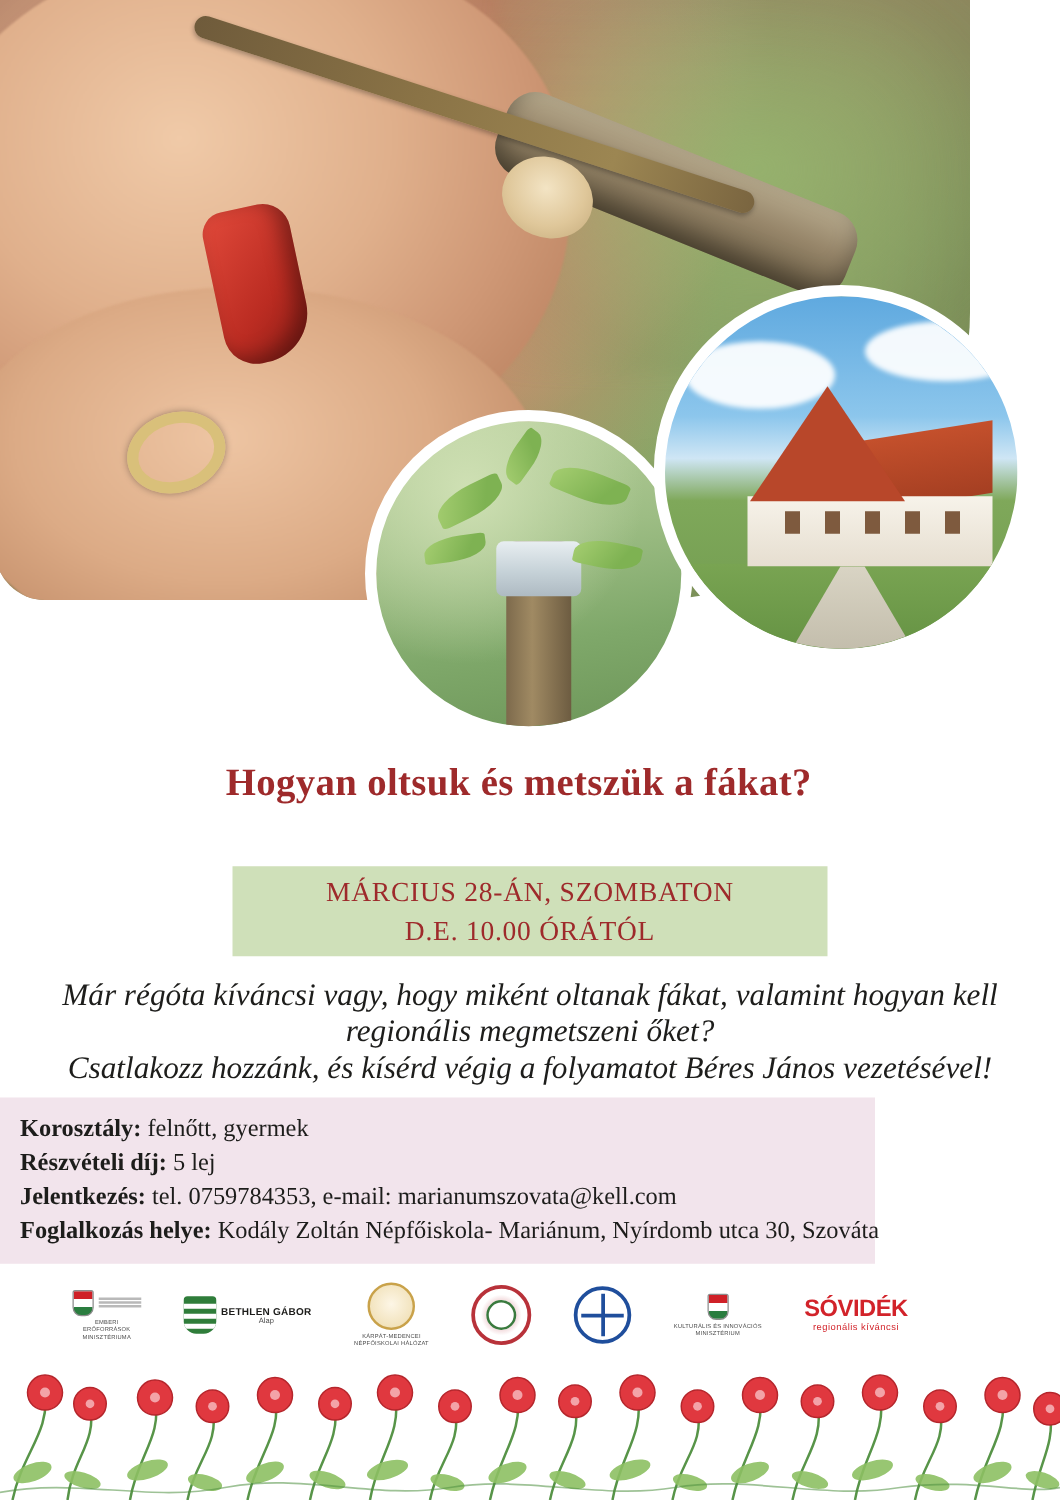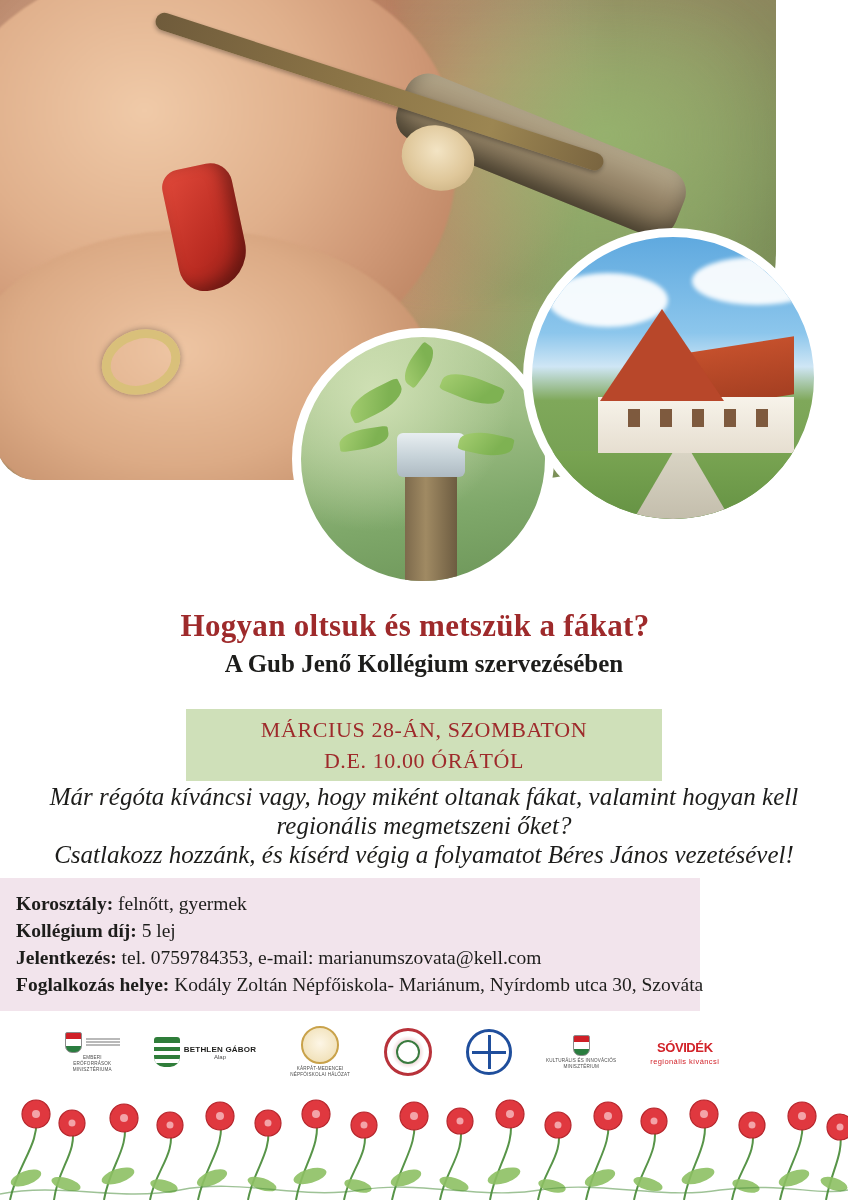--- a/index.html
+++ b/index.html
@@ -305,21 +305,20 @@
     position: absolute;
     left: 186px;
     top: 693px;
     width: 476px;
     height: 72px;
     background: #cfe0b9;
     display: flex;
     flex-direction: column;
     align-items: center;
     justify-content: center;
-    margin-top: 16px;
   }
   .date-line1 {
     font-family: "Liberation Serif", serif;
     font-size: 22px;
     color: #9e2a2b;
     letter-spacing: 0.6px;
   }
   .date-line2 {
     font-family: "Liberation Serif", serif;
     font-size: 22px;
@@ -470,21 +469,21 @@
     content: "";
     position: absolute;
     top: 50%; left: 3px;
     height: 3px; width: 34px;
     margin-top: -1.5px;
     background: #1f4e9c;
   }
   .sovidek {
     font-family: "Liberation Sans", sans-serif;
     font-weight: bold;
-    font-size: 13px;
+    font-size: 19px;
     color: #d2232a;
     letter-spacing: -0.4px;
     line-height: 19px;
   }
   .sovidek-sub {
     font-size: 7.5px;
     color: #d2232a;
     letter-spacing: 0.4px;
     text-align: center;
   }
@@ -540,39 +539,38 @@
       <div class="roof"></div>
       <div class="win" style="left:96px;"></div>
       <div class="win" style="left:128px;"></div>
       <div class="win" style="left:160px;"></div>
       <div class="win" style="left:192px;"></div>
       <div class="win" style="left:224px;"></div>
     </div>
   </div>
 
   <div class="title">Hogyan oltsuk és metszük a  fákat?</div>
-  <div class="subtitle">A Gub Jenő Kollégium szervezésében</div>
 
   <div class="date-box">
     <div class="date-line1">MÁRCIUS 28-ÁN, SZOMBATON</div>
     <div class="date-line2">D.E.  10.00 ÓRÁTÓL</div>
   </div>
 
   <div class="desc">
     <div>Már régóta kíváncsi vagy, hogy miként oltanak fákat, valamint hogyan kell</div>
     <div>regionális megmetszeni őket?</div>
     <div>Csatlakozz hozzánk, és kísérd végig a folyamatot Béres János vezetésével!</div>
   </div>
 
   <div class="info-block">
     <div class="info-line">
       <b>Korosztály:</b><span> felnőtt, gyermek</span>
     </div>
     <div class="info-line">
-      <b>Kollégium díj:</b><span> 5 lej</span>
+      <b>Részvételi díj:</b><span> 5 lej</span>
     </div>
     <div class="info-line">
       <b>Jelentkezés:</b><span> tel. 0759784353, e-mail: marianumszovata@kell.com</span>
     </div>
     <div class="info-line">
       <b>Foglalkozás helye:</b><span> Kodály Zoltán Népfőiskola- Mariánum, Nyírdomb utca 30, Szováta</span>
     </div>
   </div>
 
   <div class="logos">

